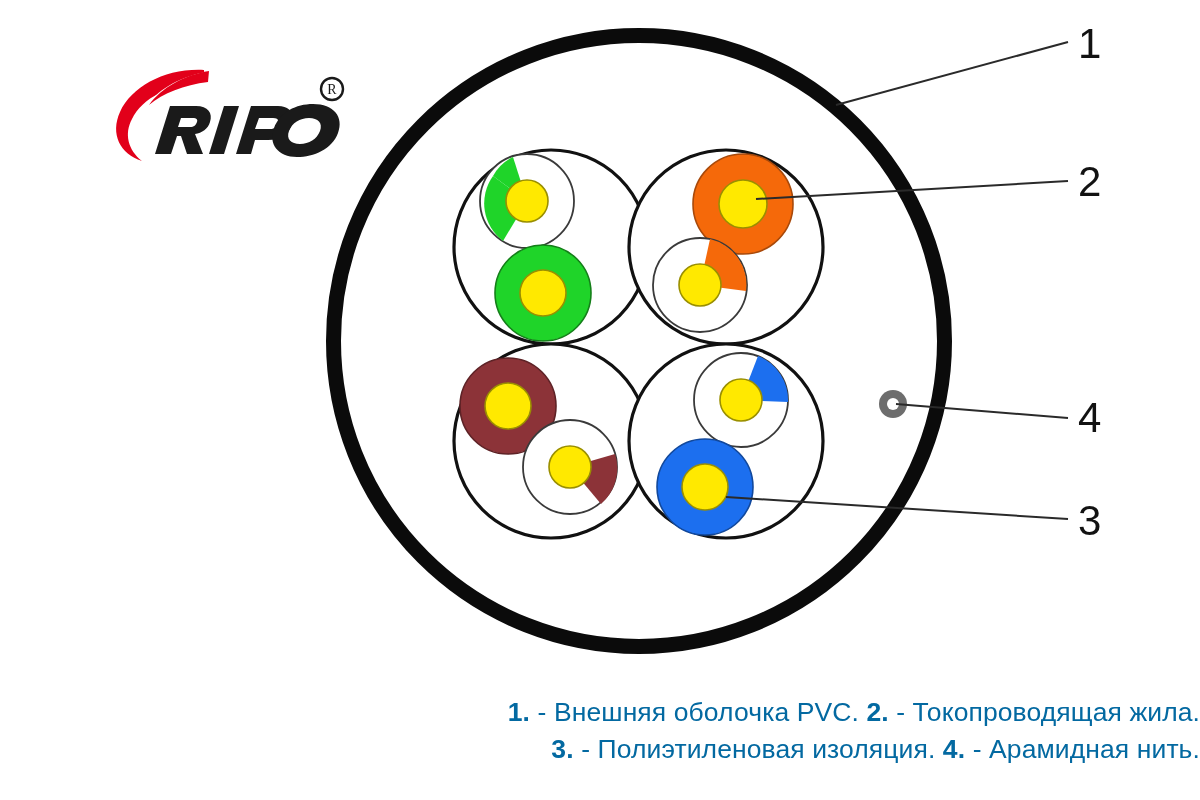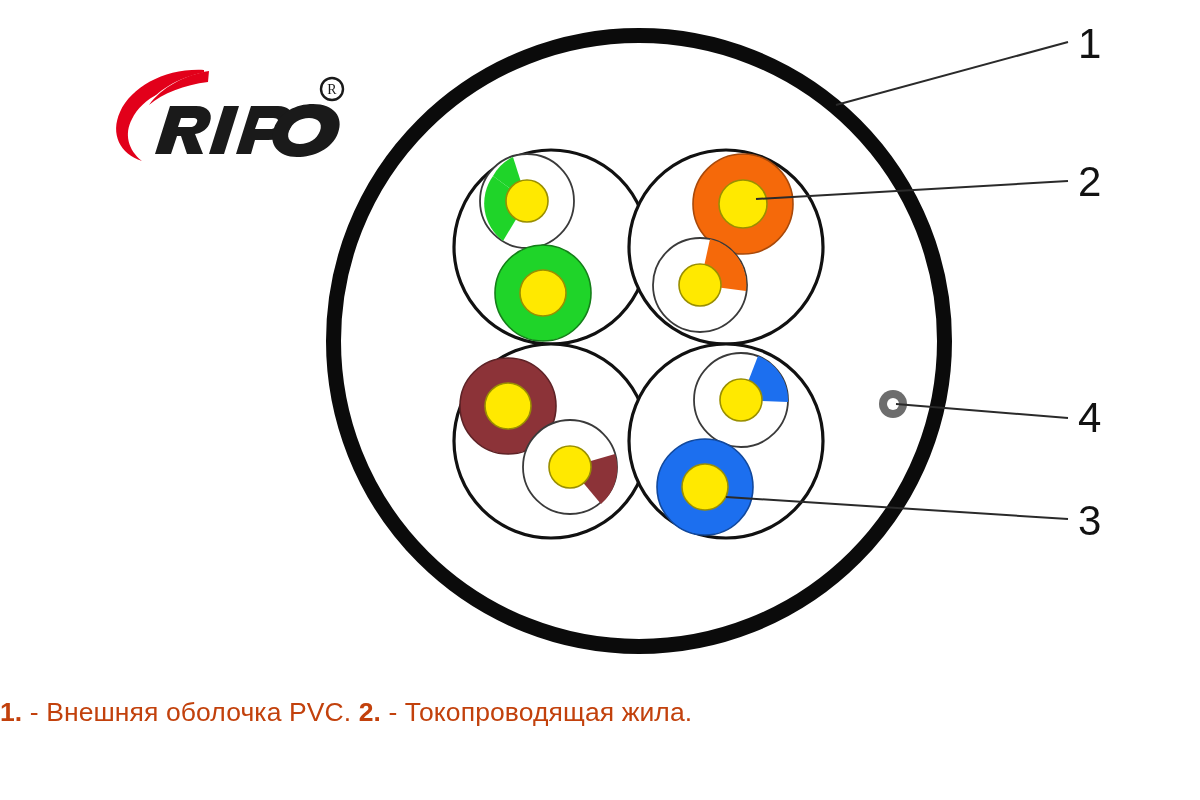--- a/index.html
+++ b/index.html
@@ -28,24 +28,24 @@
   .callout-num {
     font-family: "Liberation Sans", sans-serif;
     font-size: 42px;
     font-weight: 400;
     fill: #121212;
   }
   .caption-text {
     position: absolute;
     left: 0;
     width: 1200px;
-    text-align: left;
+    text-align: right;
     font-family: "Liberation Sans", sans-serif;
     font-size: 26.5px;
-    color: #c2410c;
+    color: #0369a1;
     letter-spacing: 0.1px;
     white-space: nowrap;
   }
   .caption-line-1 { top: 697px; }
   .caption-line-2 { top: 734px; }
   .caption-text b {
     font-weight: 700;
   }
   .logo-wrap {
     position: absolute;
@@ -158,14 +158,17 @@
 
     <text class="callout-num" x="1078" y="58">1</text>
     <text class="callout-num" x="1078" y="196">2</text>
     <text class="callout-num" x="1078" y="432">4</text>
     <text class="callout-num" x="1078" y="535">3</text>
   </svg>
 
   <div class="caption-text caption-line-1">
     <b>1.</b><span> - Внешняя оболочка PVC. </span><b>2.</b><span> - Токопроводящая жила.</span>
   </div>
+  <div class="caption-text caption-line-2">
+    <b>3.</b><span> - Полиэтиленовая изоляция. </span><b>4.</b><span> - Арамидная нить.</span>
+  </div>
 
 </div>
 
 </body></html>

